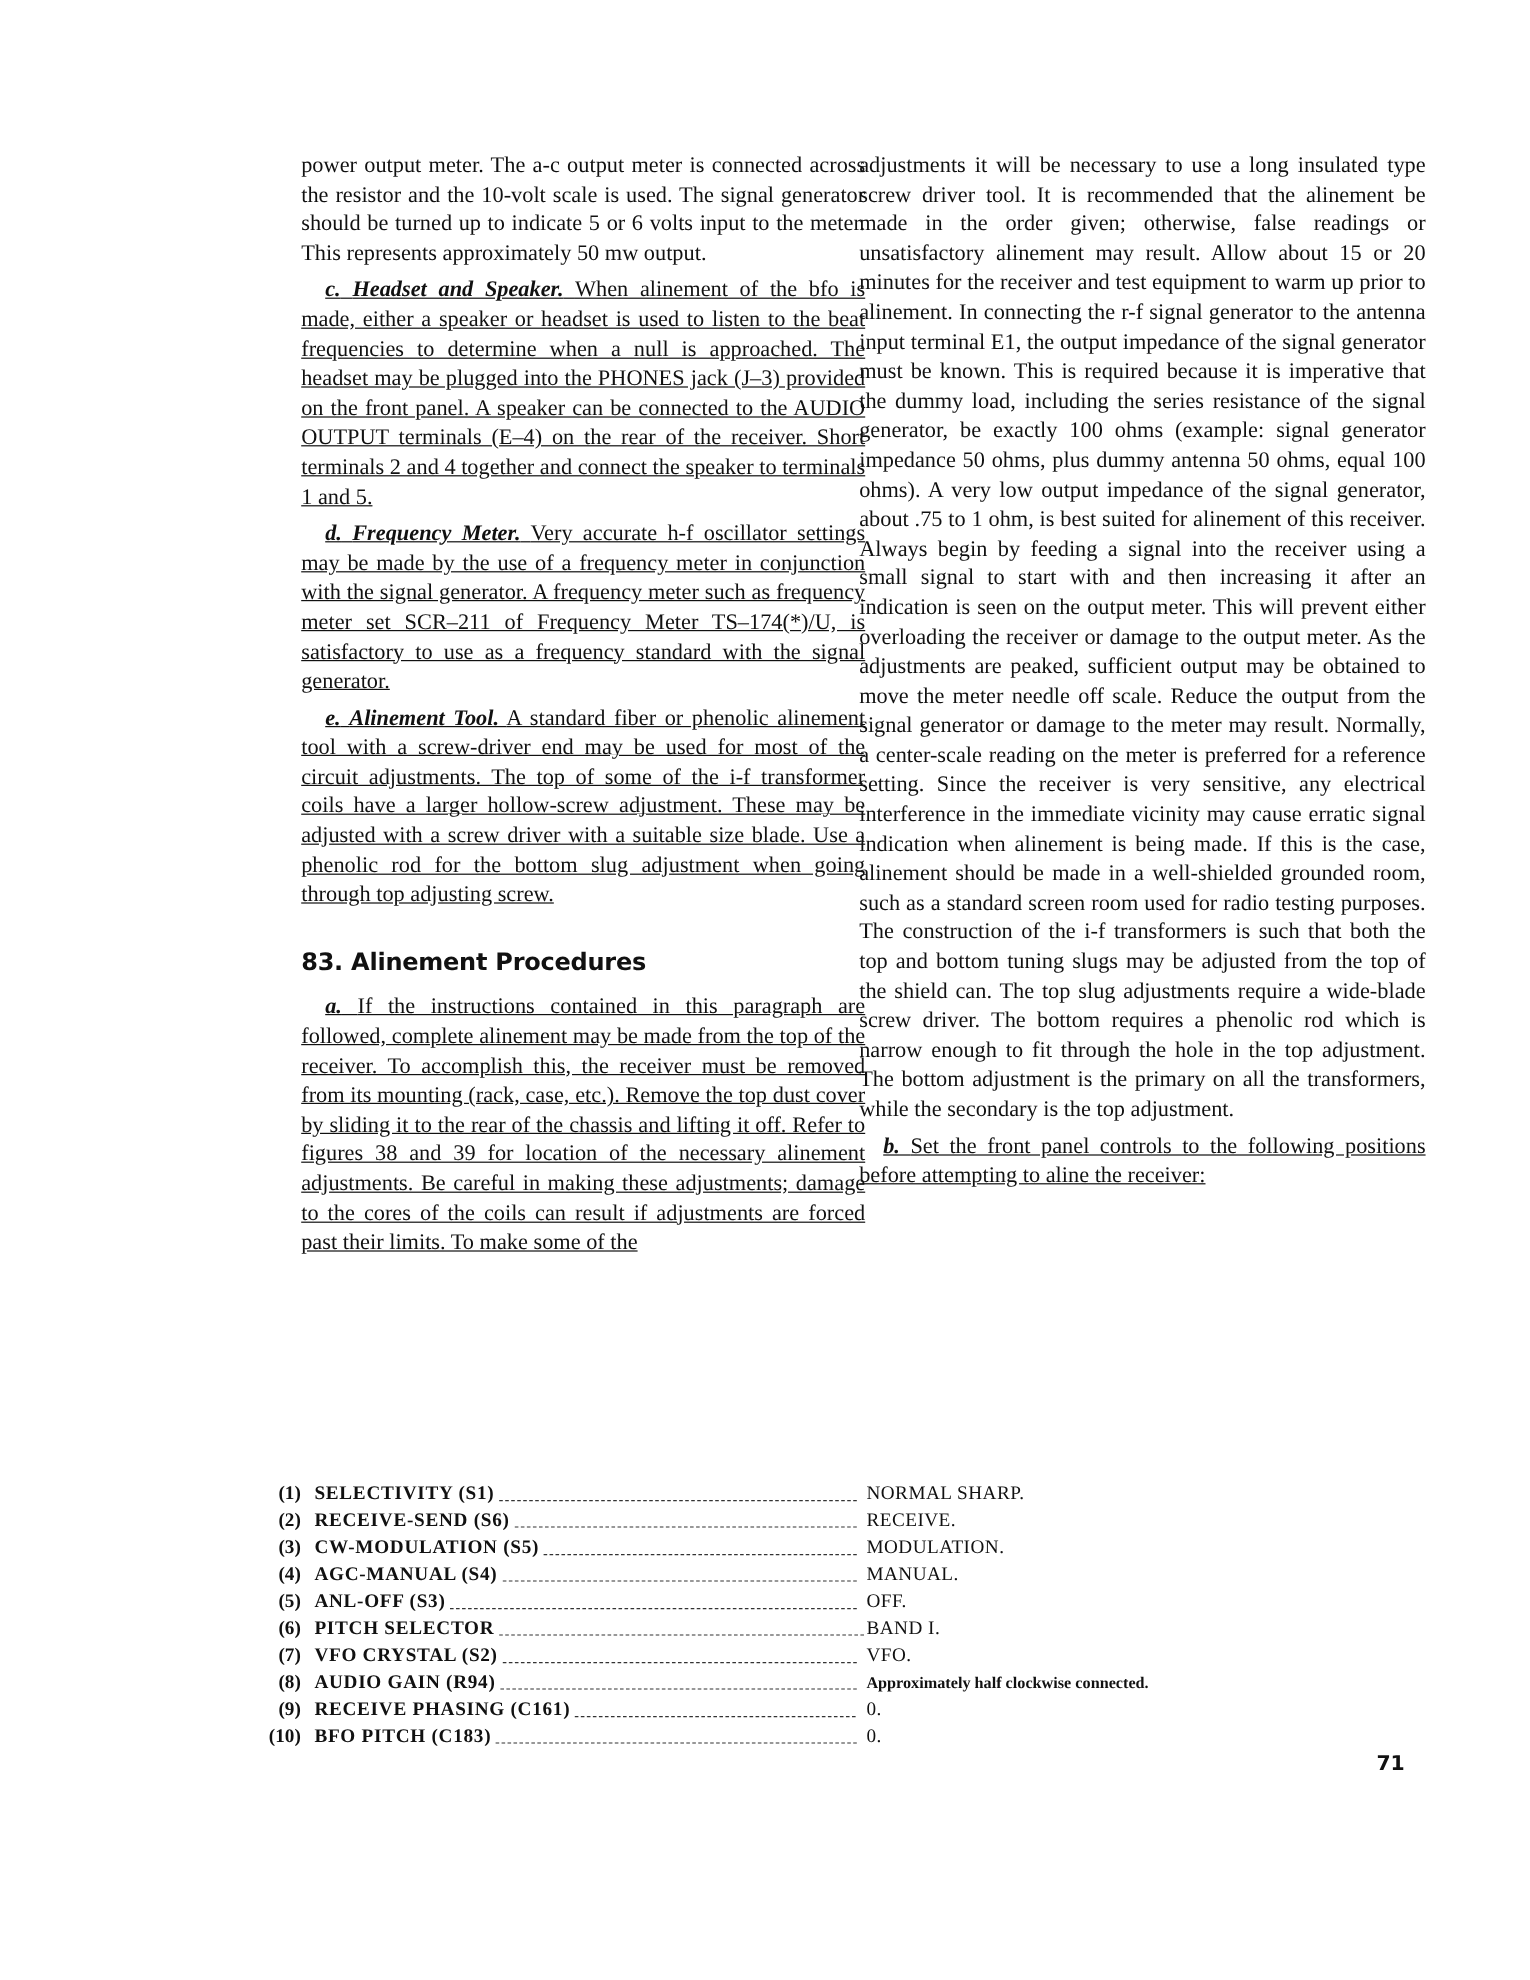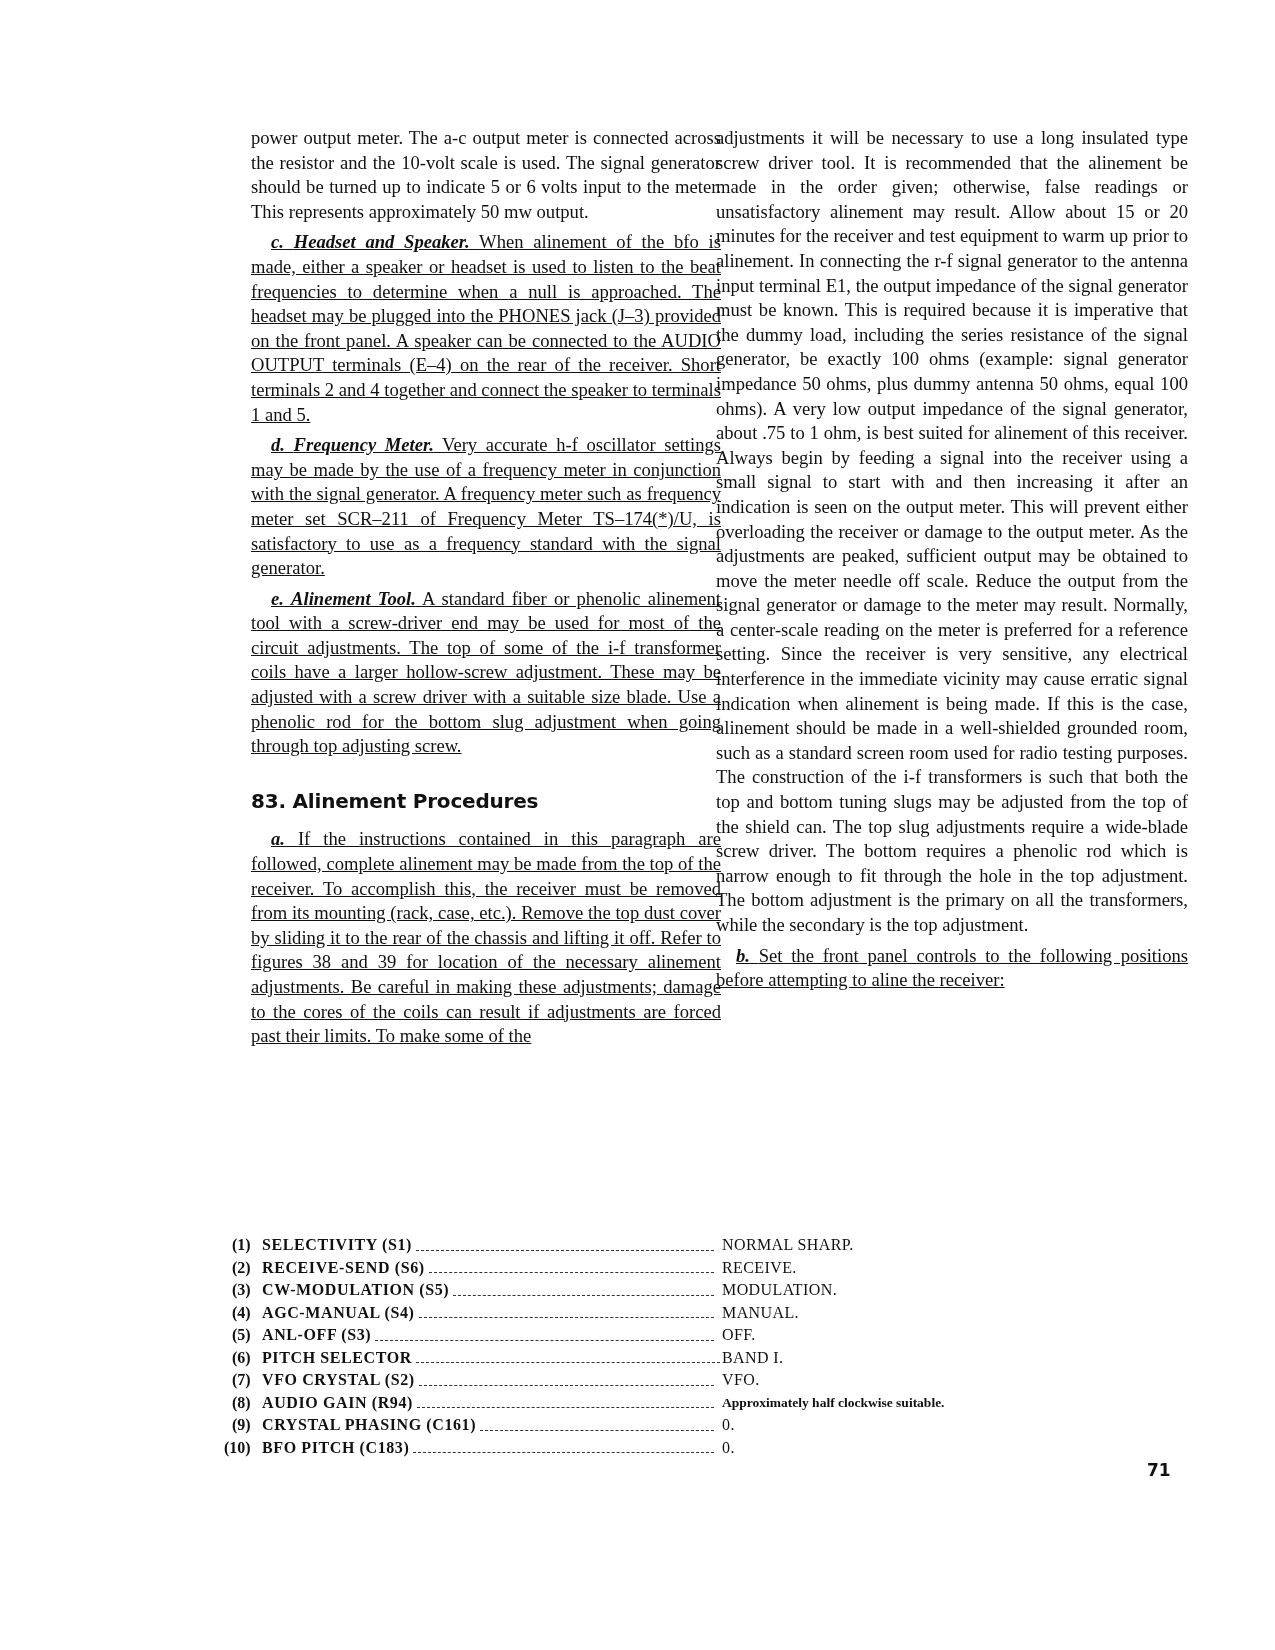--- a/index.html
+++ b/index.html
@@ -103,25 +103,25 @@
     <div class="srow">
       <span class="snum">(7)</span>
       <span class="slabel">VFO CRYSTAL (S2)</span>
       <span class="sdots" style="width: 295px;"></span>
       <span class="sval">VFO.</span>
     </div>
     <div class="srow">
       <span class="snum">(8)</span>
       <span class="slabel">AUDIO GAIN (R94)</span>
       <span class="sdots" style="width: 297px;"></span>
-      <span class="sval small">Approximately half clockwise suitable.</span>
+      <span class="sval small">Approximately half clockwise connected.</span>
     </div>
     <div class="srow">
       <span class="snum">(9)</span>
-      <span class="slabel">CRYSTAL PHASING (C161)</span>
+      <span class="slabel">RECEIVE PHASING (C161)</span>
       <span class="sdots" style="width: 234px;"></span>
       <span class="sval">0.</span>
     </div>
     <div class="srow">
       <span class="snum" style="margin-left: -8px; width: 38px;">(10)</span>
       <span class="slabel">BFO PITCH (C183)</span>
       <span class="sdots" style="width: 301px;"></span>
       <span class="sval">0.</span>
     </div>
   </div>

